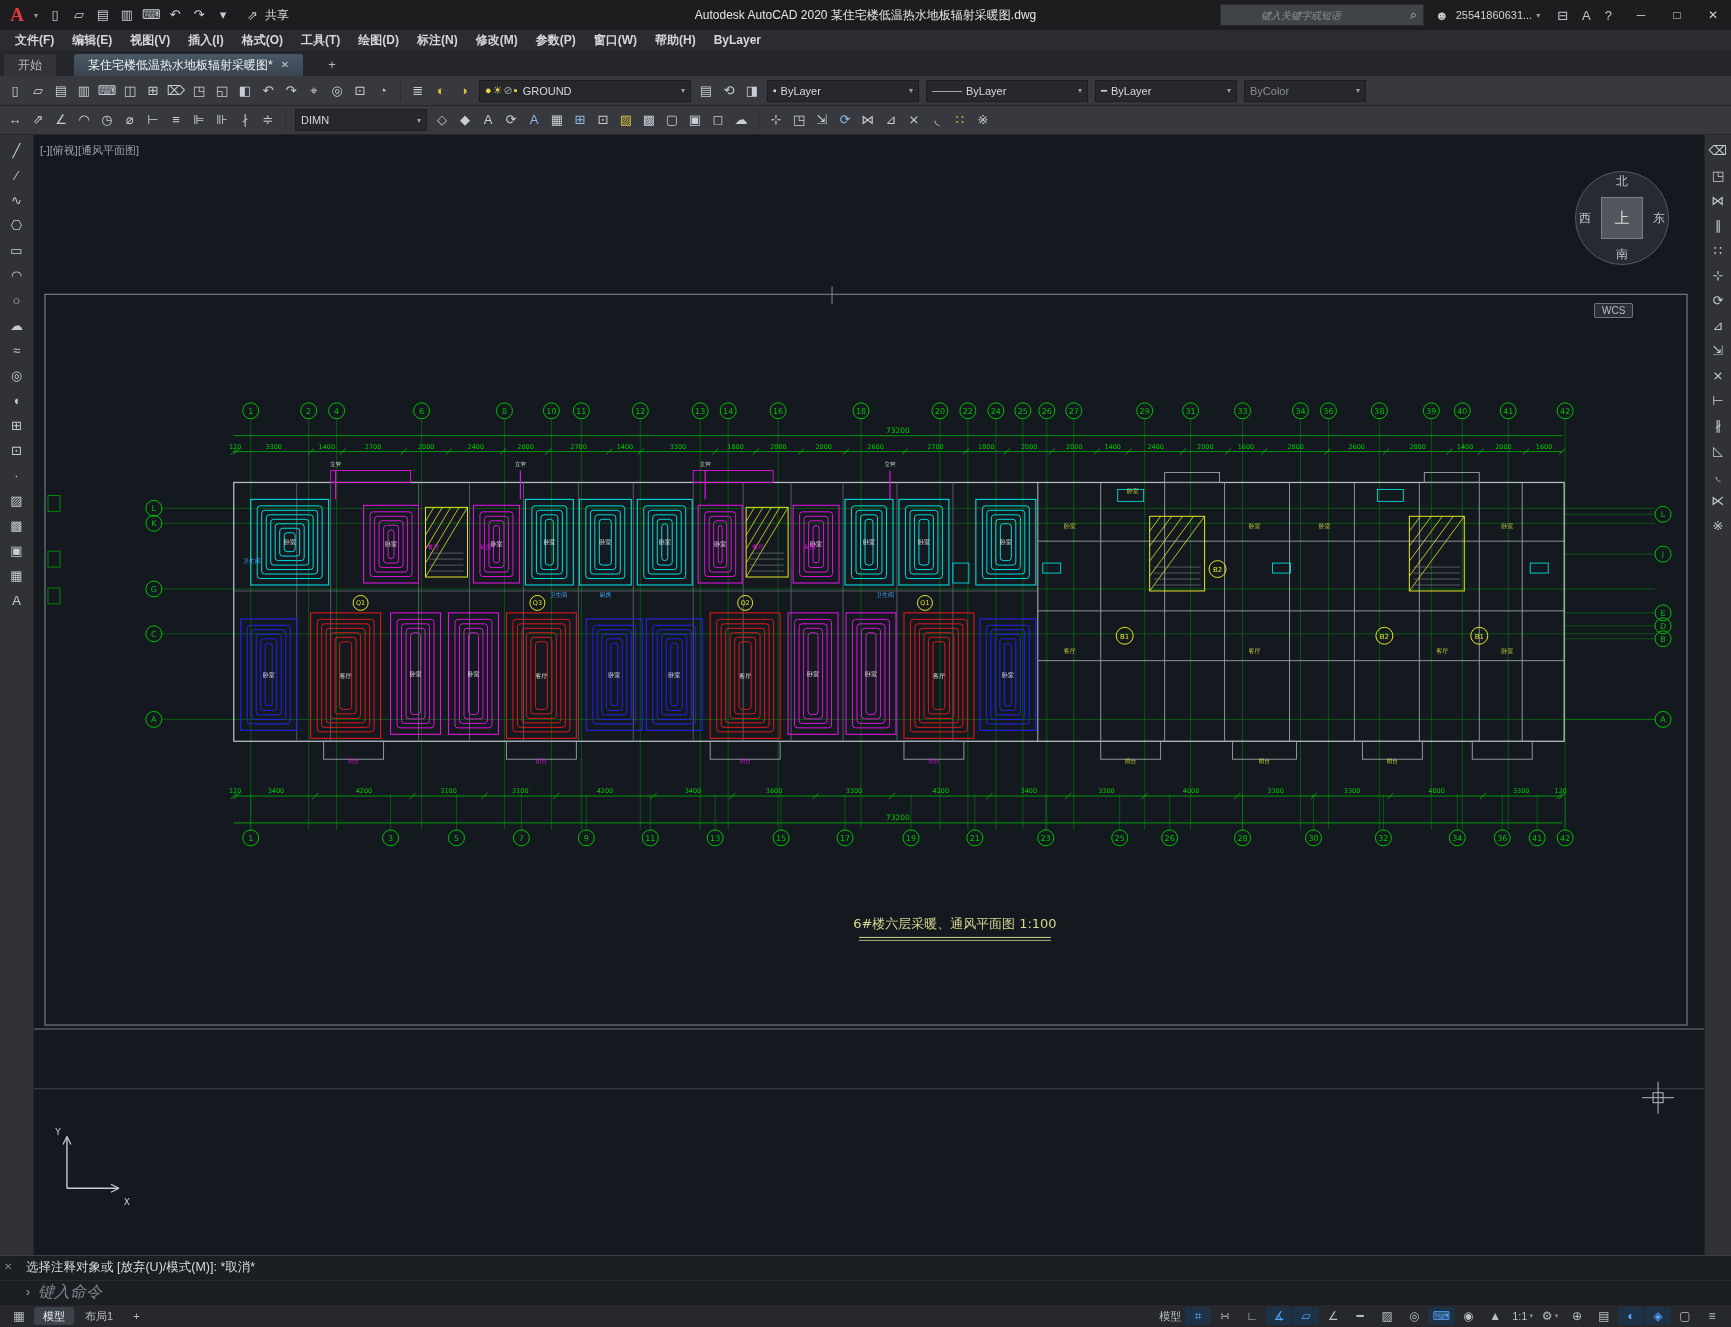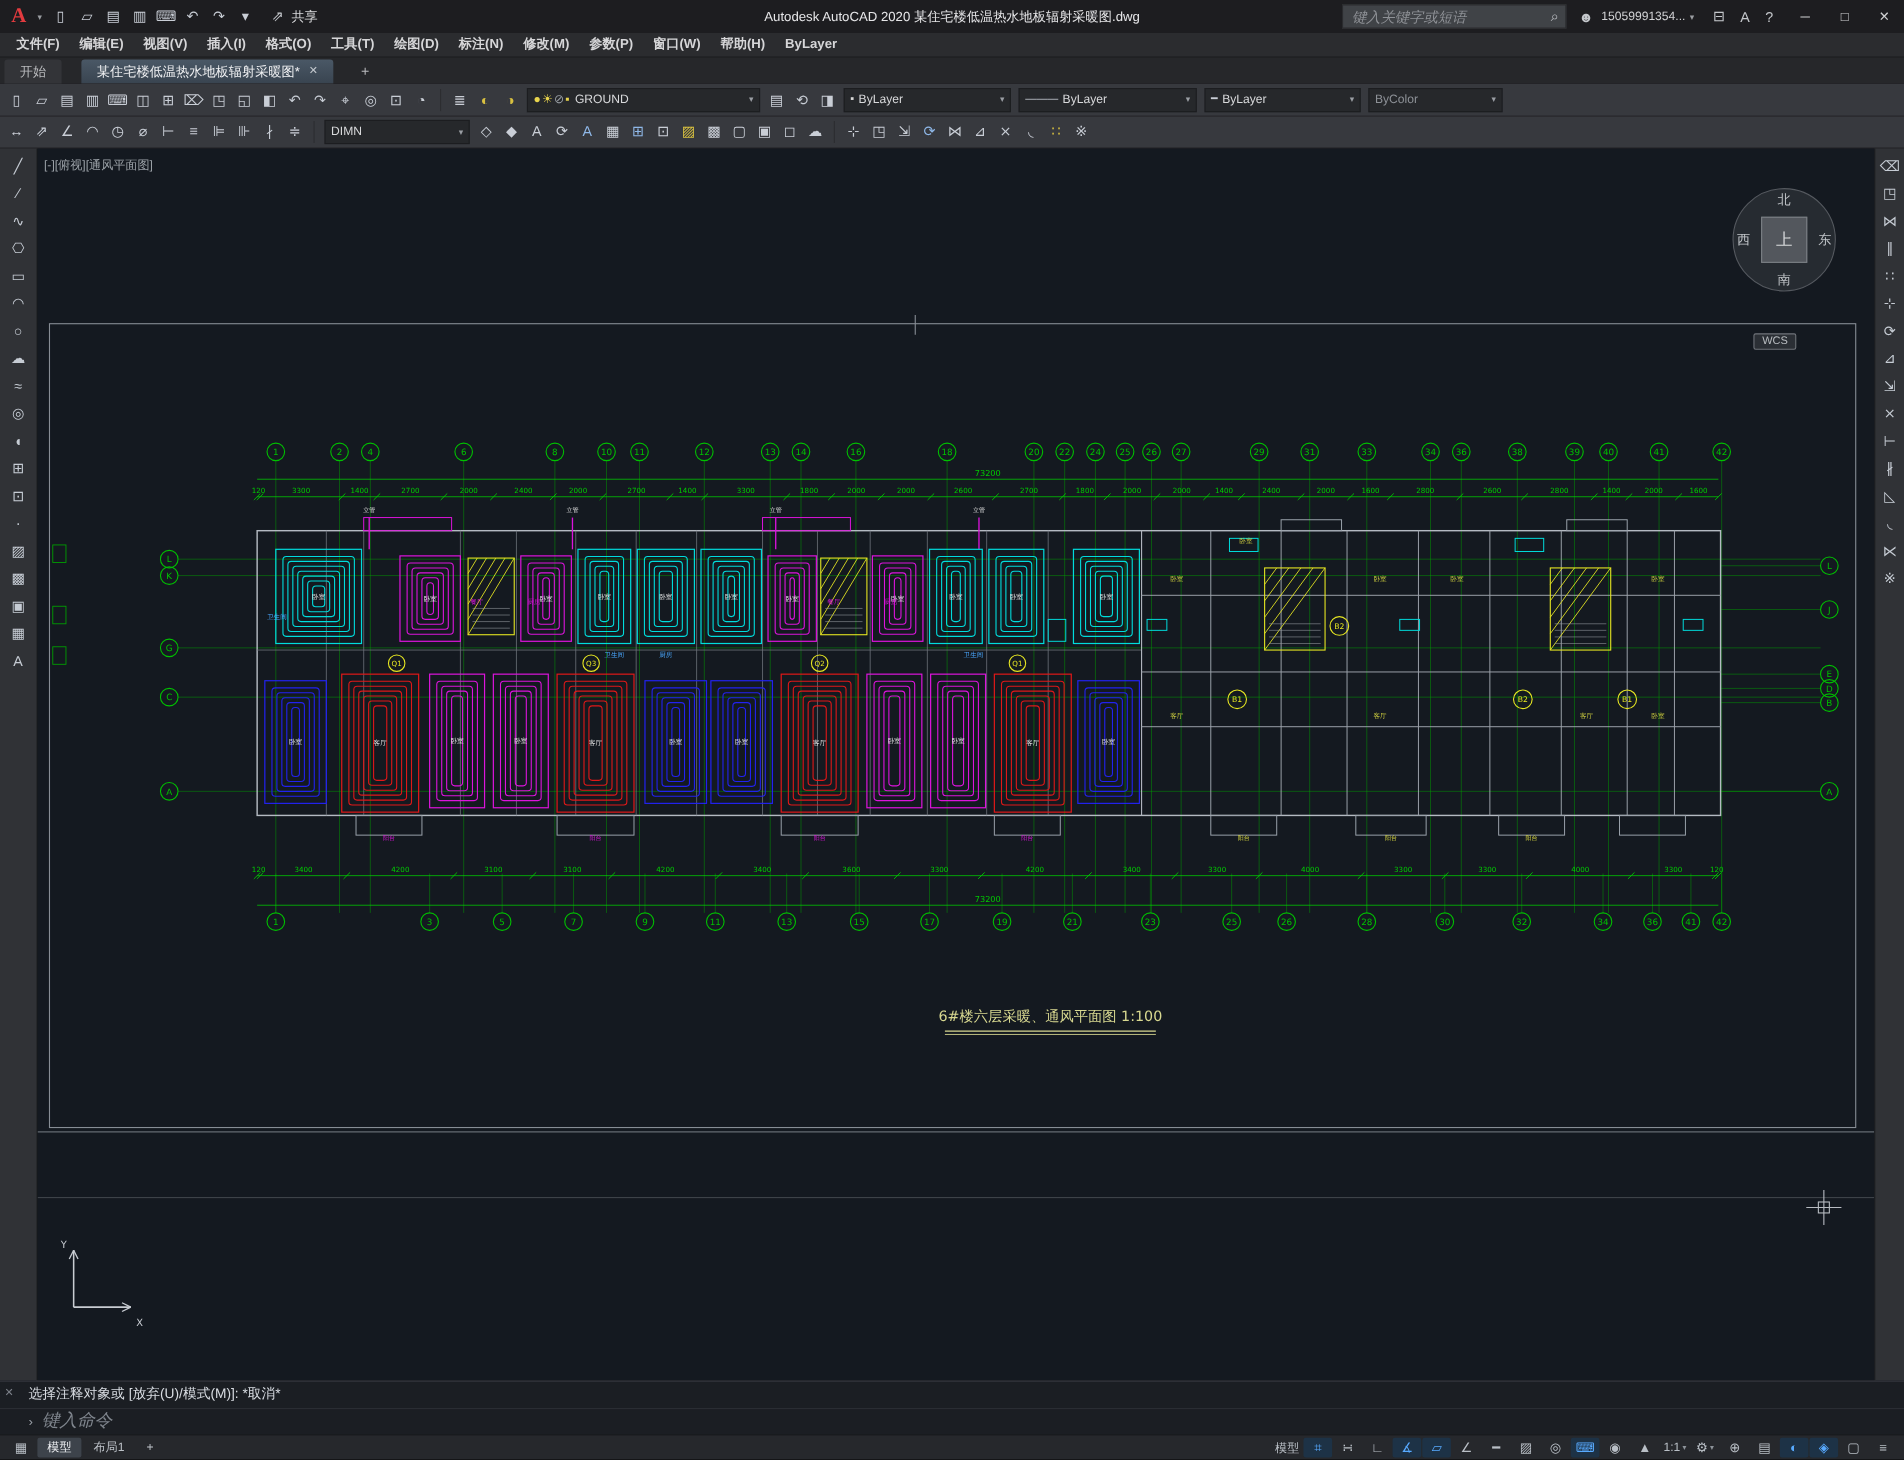--- a/index.html
+++ b/index.html
@@ -8,21 +8,21 @@
   
   .titlebar{height:30px;background:#1d1d20;display:flex;align-items:center;position:relative;color:#cfd0d2;flex:0 0 30px;}
   .logo{width:34px;text-align:center;font-weight:bold;font-size:19px;color:#e23b3f;font-family:"Liberation Serif",serif;}
   .logo-chev{font-size:8px;color:#9a9da1;margin-right:6px;}
   .qat{display:flex;align-items:center;gap:2px;}
   .tb-icon{width:22px;height:22px;line-height:22px;text-align:center;font-size:13px;color:#c9ced6;cursor:default;}
   .share{display:flex;align-items:center;gap:4px;font-size:12px;color:#d6d7d9;margin-left:10px;}
   .tb-title{position:absolute;left:50%;transform:translateX(-50%);font-size:12px;color:#e6e6e8;white-space:nowrap;}
   .tb-right{margin-left:auto;display:flex;align-items:center;gap:8px;padding-right:0;}
   .searchbox{display:flex;align-items:center;background:#404347;border:1px solid #2a2b2e;height:20px;width:190px;padding:0 6px;}
-  .searchbox input{flex:1;background:transparent;border:none;outline:none;color:#c9c9cb;font-size:13px;font-style:italic;}
+  .searchbox input{flex:1;background:transparent;border:none;outline:none;color:#c9c9cb;font-size:10px;font-style:italic;margin-left:32px;}
   .searchbox input::placeholder{color:#8e9196;}
   .mag{font-size:13px;color:#b9bcc0;}
   .acct{display:flex;align-items:center;gap:4px;font-size:11px;color:#d2d3d5;}
   .mini-ic{font-size:13px;color:#c4c7cb;padding:0 3px;}
   .winbtns{display:flex;height:30px;}
   .winbtn{width:36px;height:30px;line-height:30px;text-align:center;font-size:12px;color:#cfd0d2;}
   
   .menubar{height:21px;background:#2b2c2f;display:flex;align-items:center;padding-left:6px;flex:0 0 21px;border-bottom:1px solid #222326;}
   .menu-item{padding:16px 9px;font-size:12px;color:#d6d6d8;line-height:21px;font-weight:bold;}
   
@@ -108,21 +108,21 @@
       <span>共享</span>
     </div>
     <div class="tb-title">Autodesk AutoCAD 2020  某住宅楼低温热水地板辐射采暖图.dwg</div>
     <div class="tb-right">
       <div class="searchbox">
         <input placeholder="键入关键字或短语" style="">
         <span class="mag">⌕</span>
       </div>
       <div class="acct">
         <span class="mini-ic">☻</span>
-        <span>15059991354...</span>
+        <span>25541860631...</span>
         <span class="logo-chev">▾</span>
       </div>
       <span class="mini-ic">⊟</span>
       <span class="mini-ic">A</span>
       <span class="mini-ic">?</span>
       <div class="winbtns" id="winbtns">
           <div class="winbtn">─</div>
           <div class="winbtn">□</div>
           <div class="winbtn">✕</div>
         </div>

